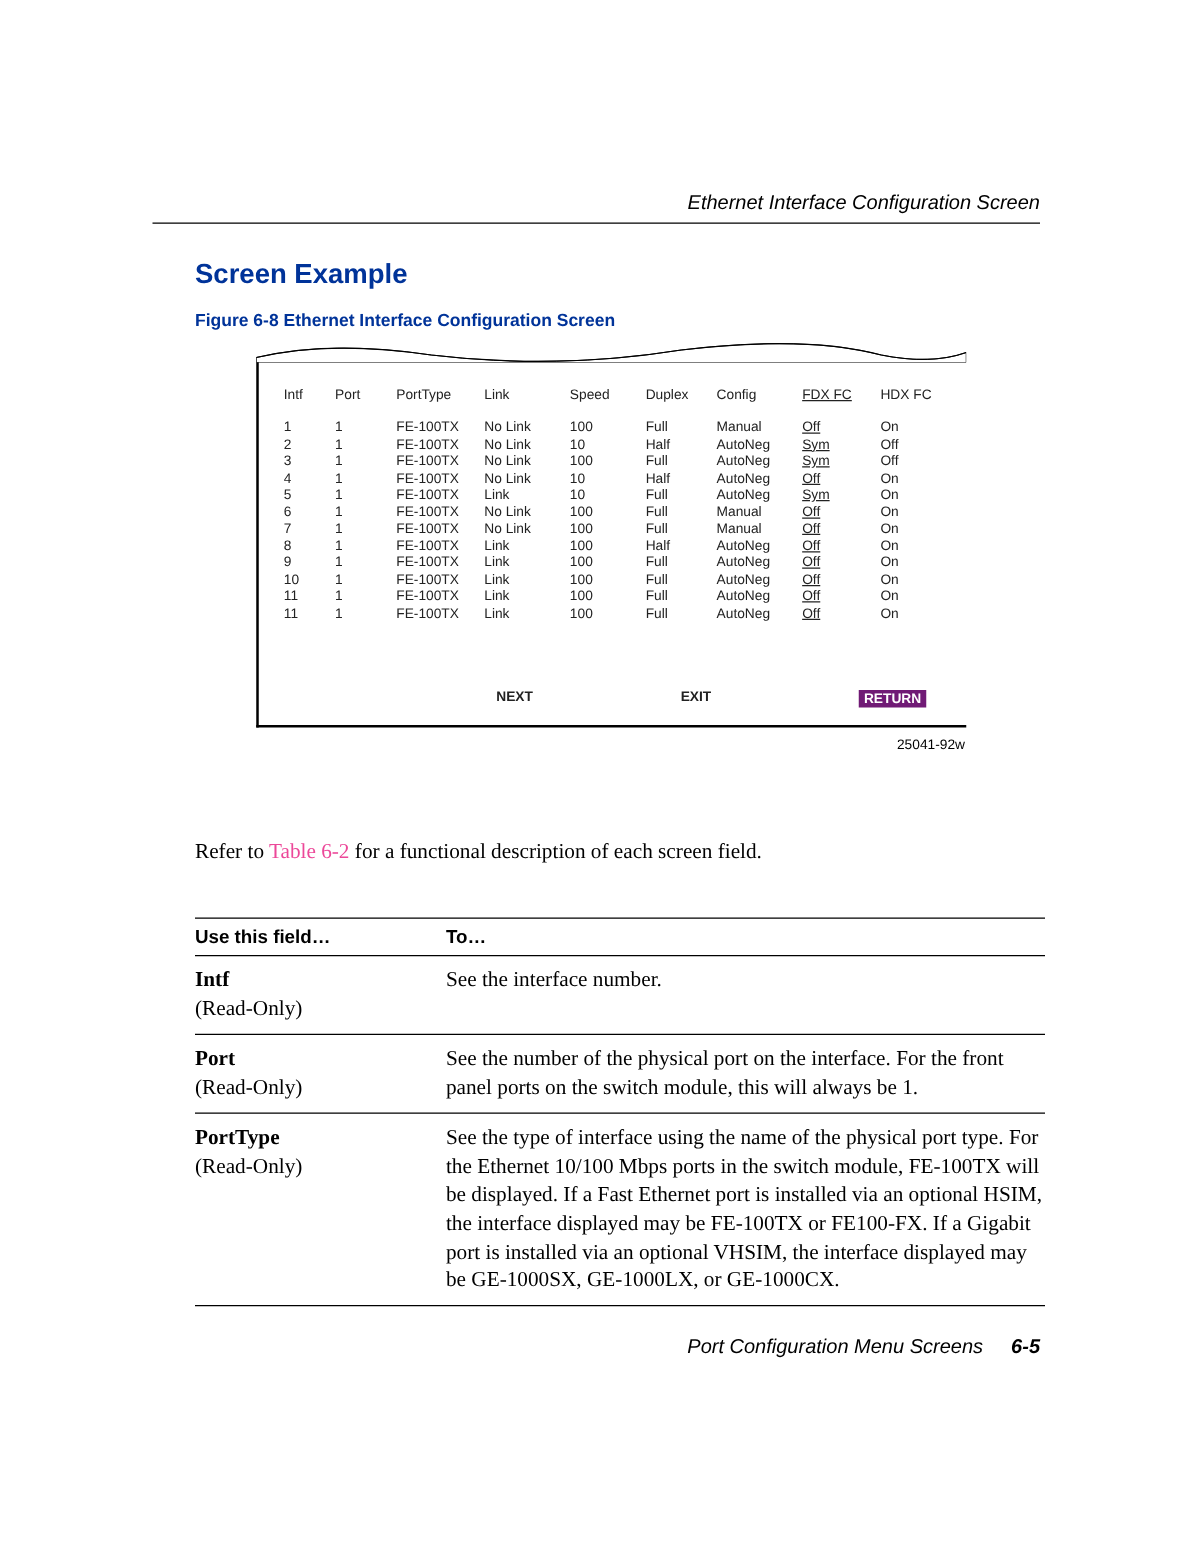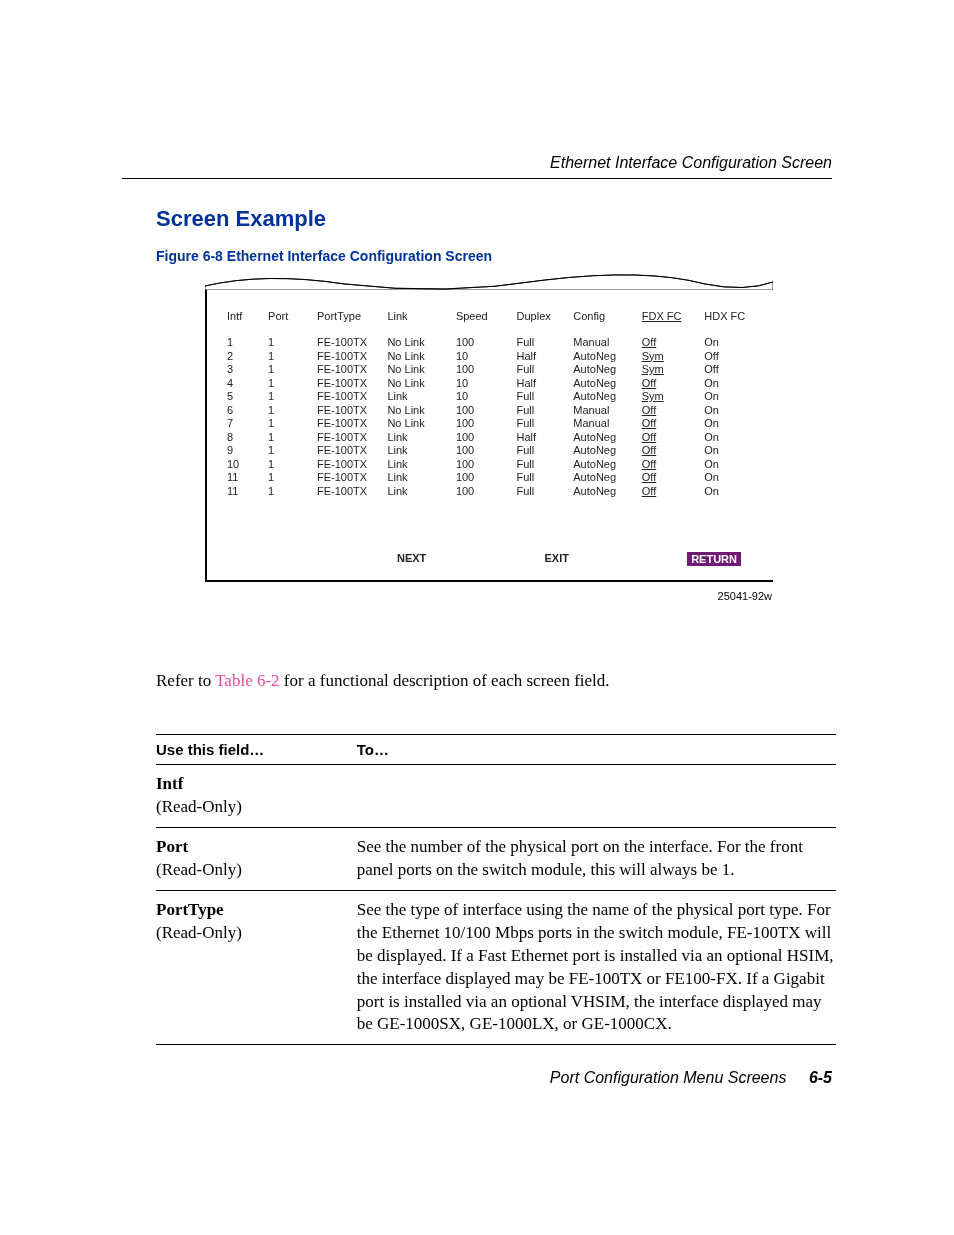--- a/index.html
+++ b/index.html
@@ -349,20 +349,21 @@
 
 
   <div class="tbl">
     <div class="row head">
       <div class="c1">Use this field…</div>
       <div class="c2">To…</div>
     </div>
     <div class="body" id="tbl-body">
         <div class="row">
           <div class="c1"><span class="fbold">Intf</span><br><span>(Read-Only)</span></div>
+          <div class="c2">See the interface number.</div>
         </div>
         <div class="row">
           <div class="c1"><span class="fbold">Port</span><br><span>(Read-Only)</span></div>
           <div class="c2">See the number of the physical port on the interface. For the front panel ports on the switch module, this will always be 1.</div>
         </div>
         <div class="row">
           <div class="c1"><span class="fbold">PortType</span><br><span>(Read-Only)</span></div>
           <div class="c2">See the type of interface using the name of the physical port type. For the Ethernet 10/100 Mbps ports in the switch module, FE-100TX will be displayed. If a Fast Ethernet port is installed via an optional HSIM, the interface displayed may be FE-100TX or FE100-FX. If a Gigabit port is installed via an optional VHSIM, the interface displayed may be GE-1000SX, GE-1000LX, or GE-1000CX.</div>
         </div>
       </div>

